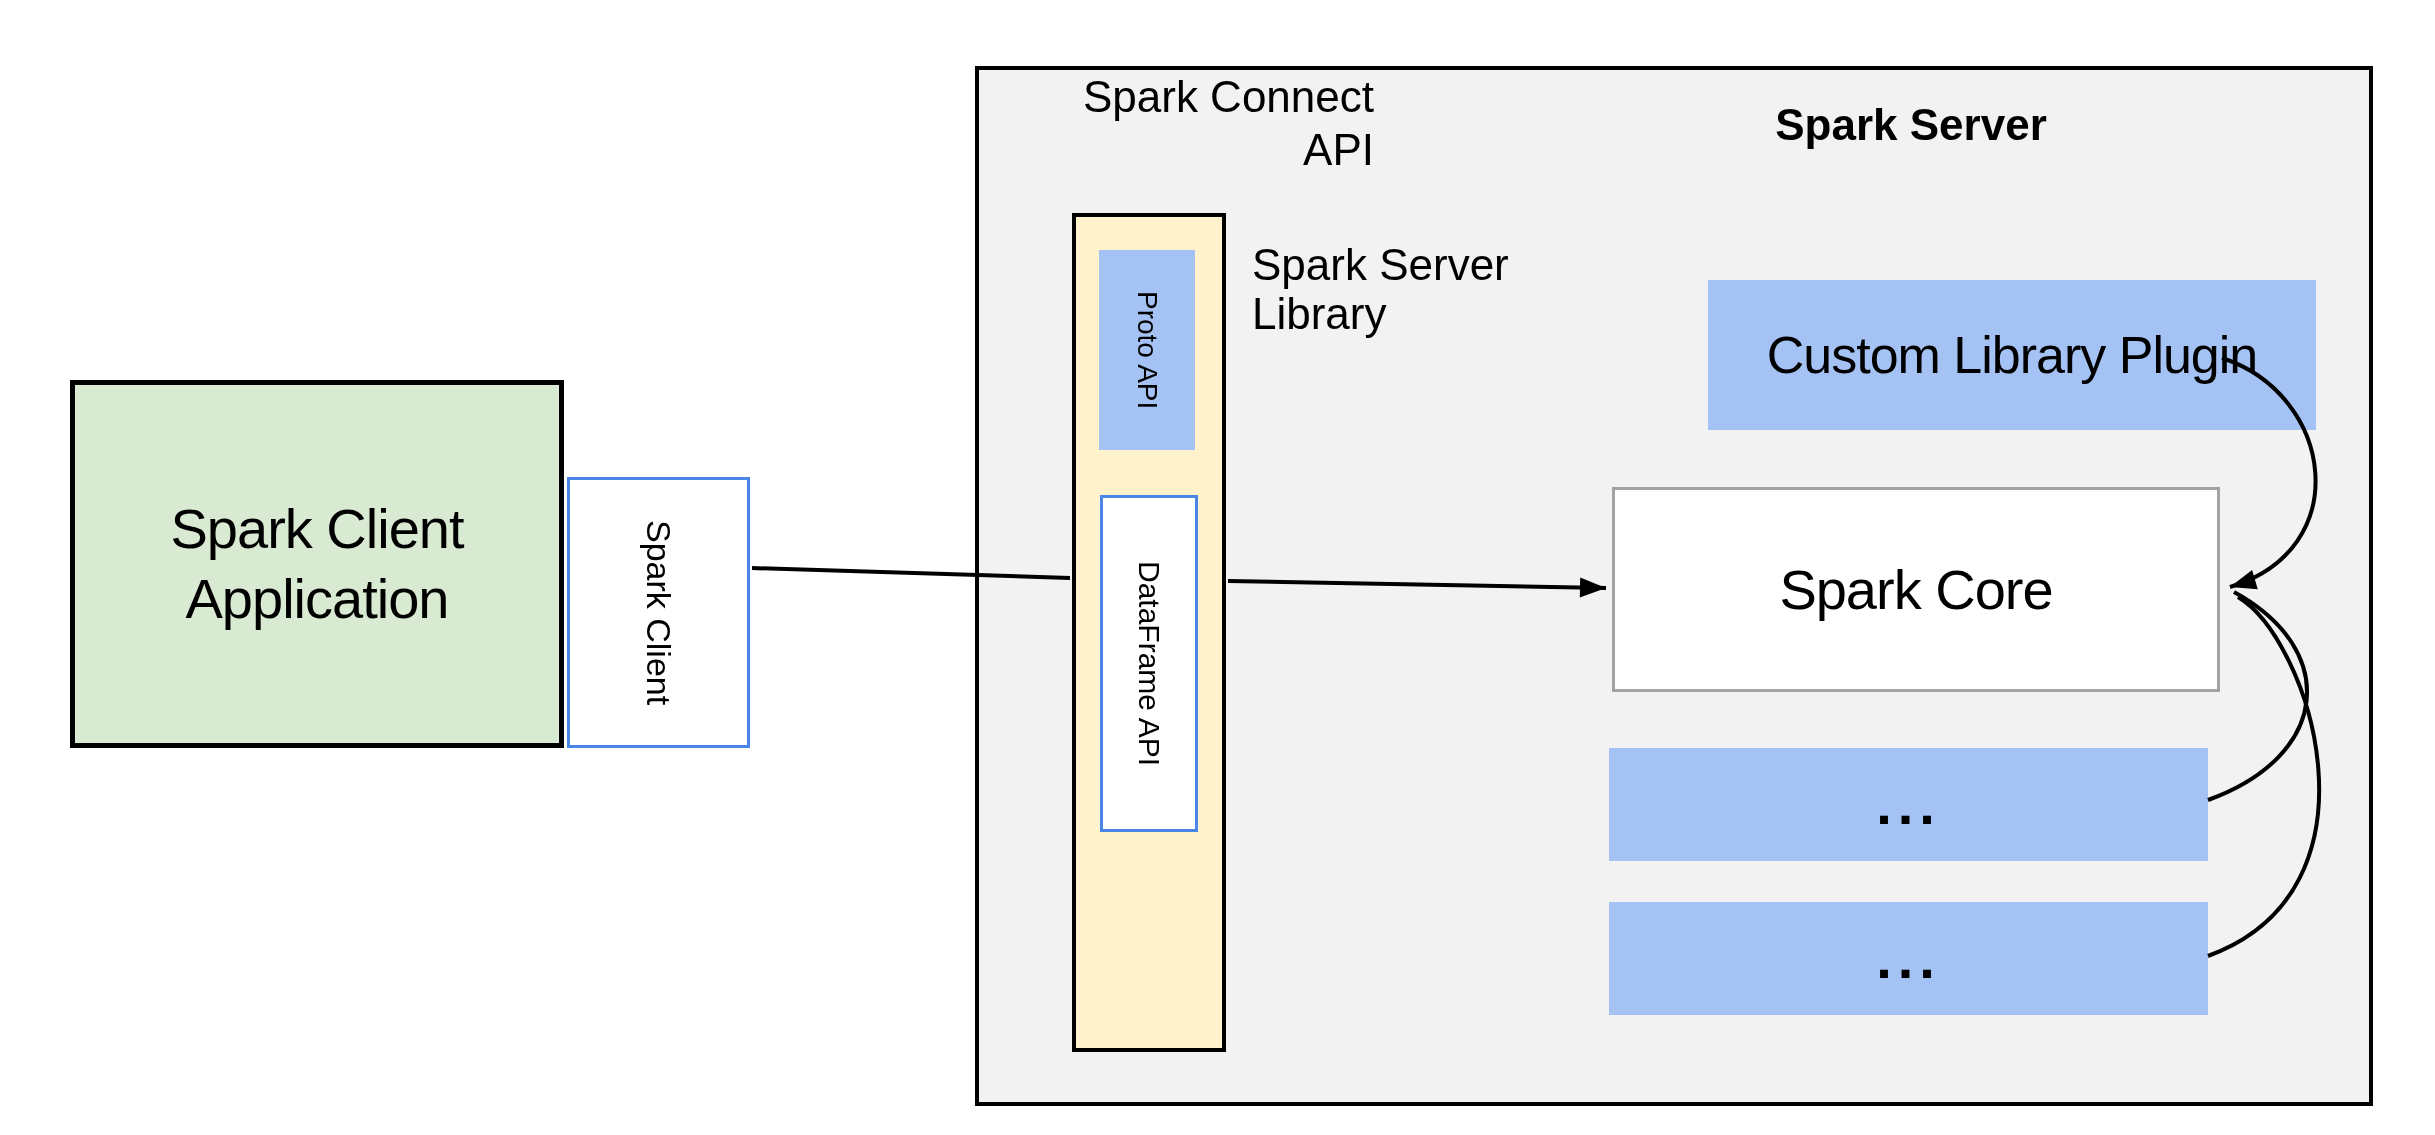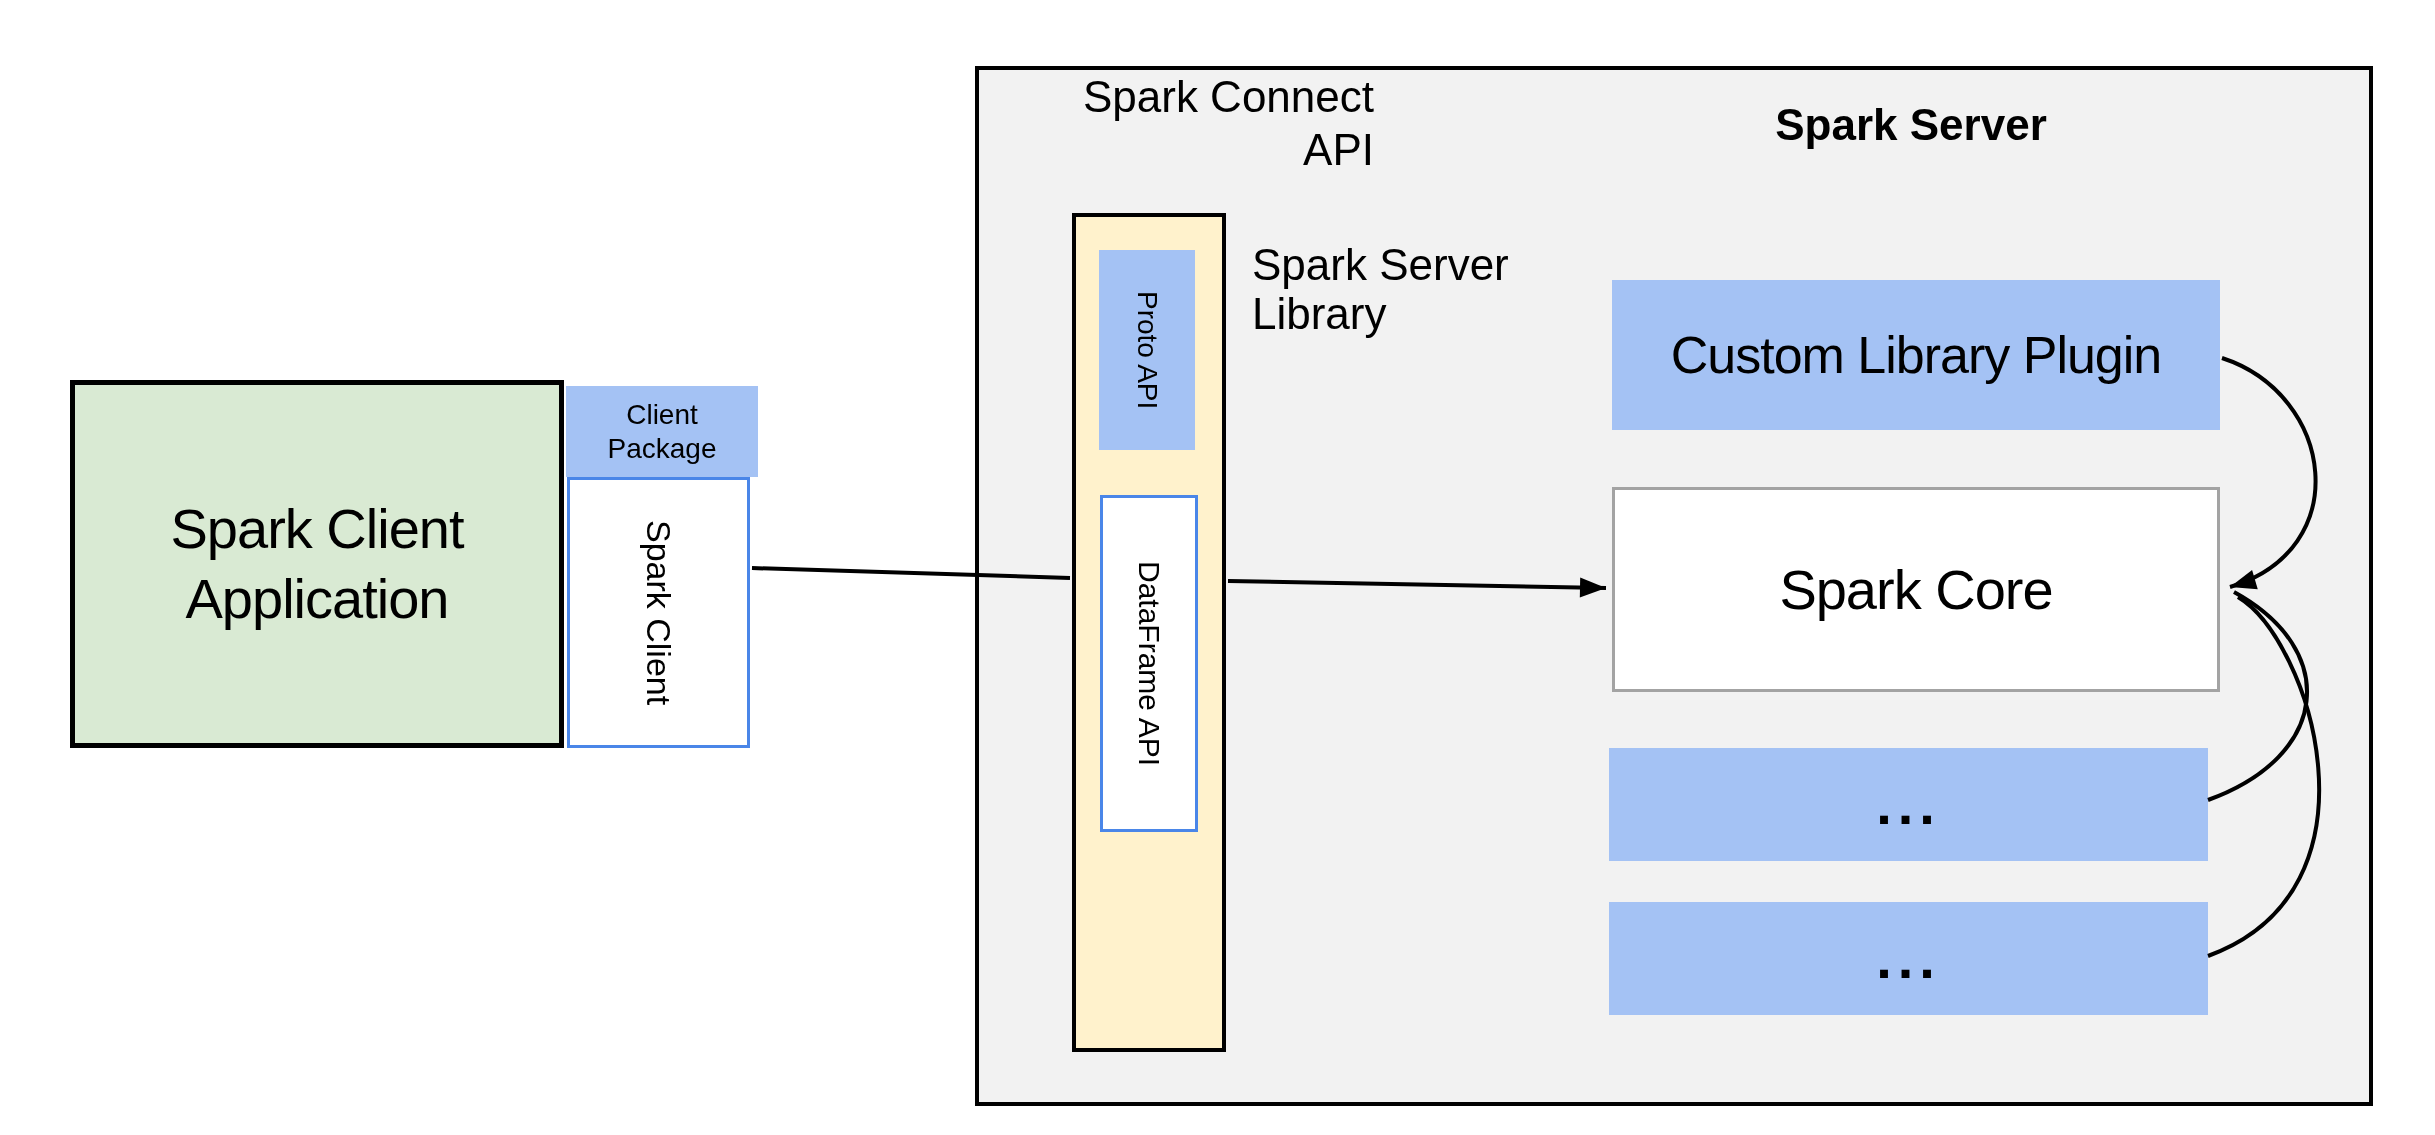--- a/index.html
+++ b/index.html
@@ -59,21 +59,21 @@
     background: #fff; border: 3px solid #4A86E8; font-size: 30px;
   }
   .server-library-label {
     left: 1252px; top: 240px; width: 420px;
     font-size: 44px; line-height: 49px;
     display: block; text-align: left;
   }
 
   
   .custom-plugin {
-    left: 1612px; top: 280px; width: 608px; height: 150px;
+    left: 1708px; top: 280px; width: 608px; height: 150px;
     background: #A4C2F4; font-size: 52px; letter-spacing: -1px;
   }
   .spark-core {
     left: 1612px; top: 487px; width: 608px; height: 205px;
     background: #fff; border: 3px solid #a3a3a3;
     font-size: 56px; letter-spacing: -1px;
   }
   .ellipsis-box {
     width: 599px; height: 113px; left: 1609px;
     background: #A4C2F4; font-size: 56px; font-weight: 700; letter-spacing: 6px;
@@ -87,22 +87,20 @@
 </head>
 <body>
 
 <div class="canvas">
 
   <div class="box server-box"></div>
 
   <div class="box green-box multiline">Spark Client
 Application</div>
 
-  <div class="box client-package multiline">Client
-Package</div>
 
   <div class="box spark-client vtext">Spark Client</div>
 
   <div class="label connect-api-label multiline">Spark Connect
 API</div>
 
   <div class="label server-title">Spark Server</div>
 
   <div class="box yellow-box"></div>
 

